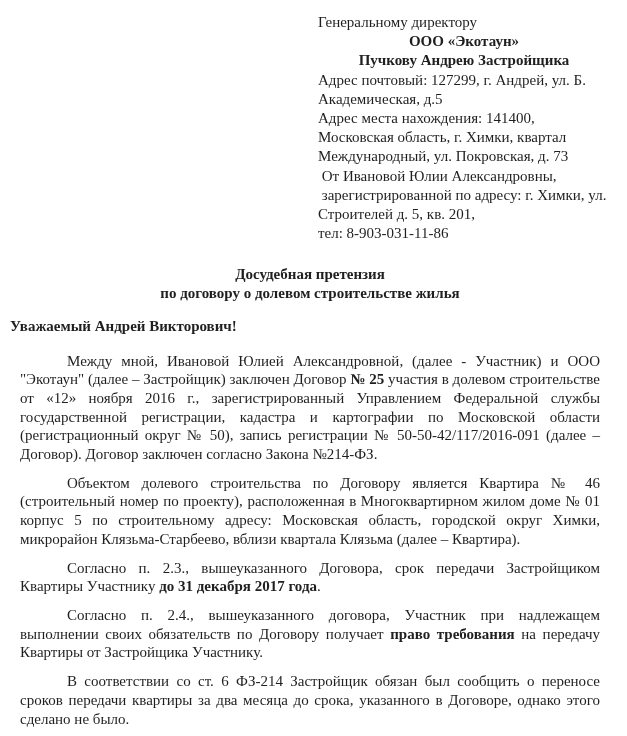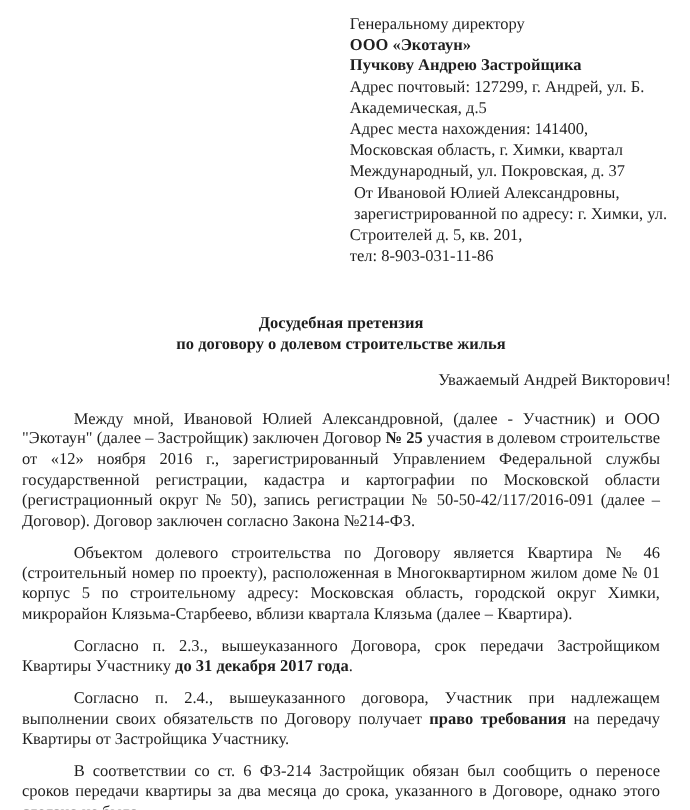--- a/index.html
+++ b/index.html
@@ -25,31 +25,32 @@
   .recipient {
     margin-left: 308px;
     width: 292px;
     line-height: 19.2px;
   }
   .recipient .r-line {
     white-space: pre-wrap;
   }
   .b {
     font-weight: bold;
+    text-align: center;
   }
   .title-block {
-    margin-top: 42px;
+    margin-top: 22px;
     text-align: center;
     font-weight: bold;
     line-height: 18.7px;
   }
   .salutation {
     margin-top: 14px;
-    text-align: right;
-    font-weight: normal;
+    text-align: left;
+    font-weight: bold;
     line-height: 18.7px;
   }
   .body-text {
     margin-top: 16px;
   }
   .body-text p {
     margin: 10px;
     text-align: justify;
     text-indent: 47px;
     line-height: 18.7px;
@@ -57,22 +58,22 @@
 </style>
 </head>
 <body>
 
 <div class="doc">
   <div class="recipient">
       <div class="r-line">Генеральному директору</div>
       <div class="r-line b">ООО «Экотаун»</div>
       <div class="r-line b">Пучкову Андрею Застройщика</div>
       <div class="r-line">Адрес почтовый: 127299, г. Андрей, ул. Б. Академическая, д.5</div>
-      <div class="r-line">Адрес места нахождения: 141400, Московская область, г. Химки, квартал Международный, ул. Покровская, д. 37</div>
-      <div class="r-line"> От Ивановой Юлией Александровны,</div>
+      <div class="r-line">Адрес места нахождения: 141400, Московская область, г. Химки, квартал Международный, ул. Покровская, д. 73</div>
+      <div class="r-line"> От Ивановой Юлии Александровны,</div>
       <div class="r-line"> зарегистрированной по адресу: г. Химки, ул. Строителей д. 5, кв. 201,</div>
       <div class="r-line">тел: 8-903-031-11-86</div>
     </div>
 
   <div class="title-block">
     <div>Досудебная претензия</div>
     <div>по договору о долевом строительстве жилья</div>
   </div>
 
   <div class="salutation">Уважаемый Андрей Викторович!</div>

